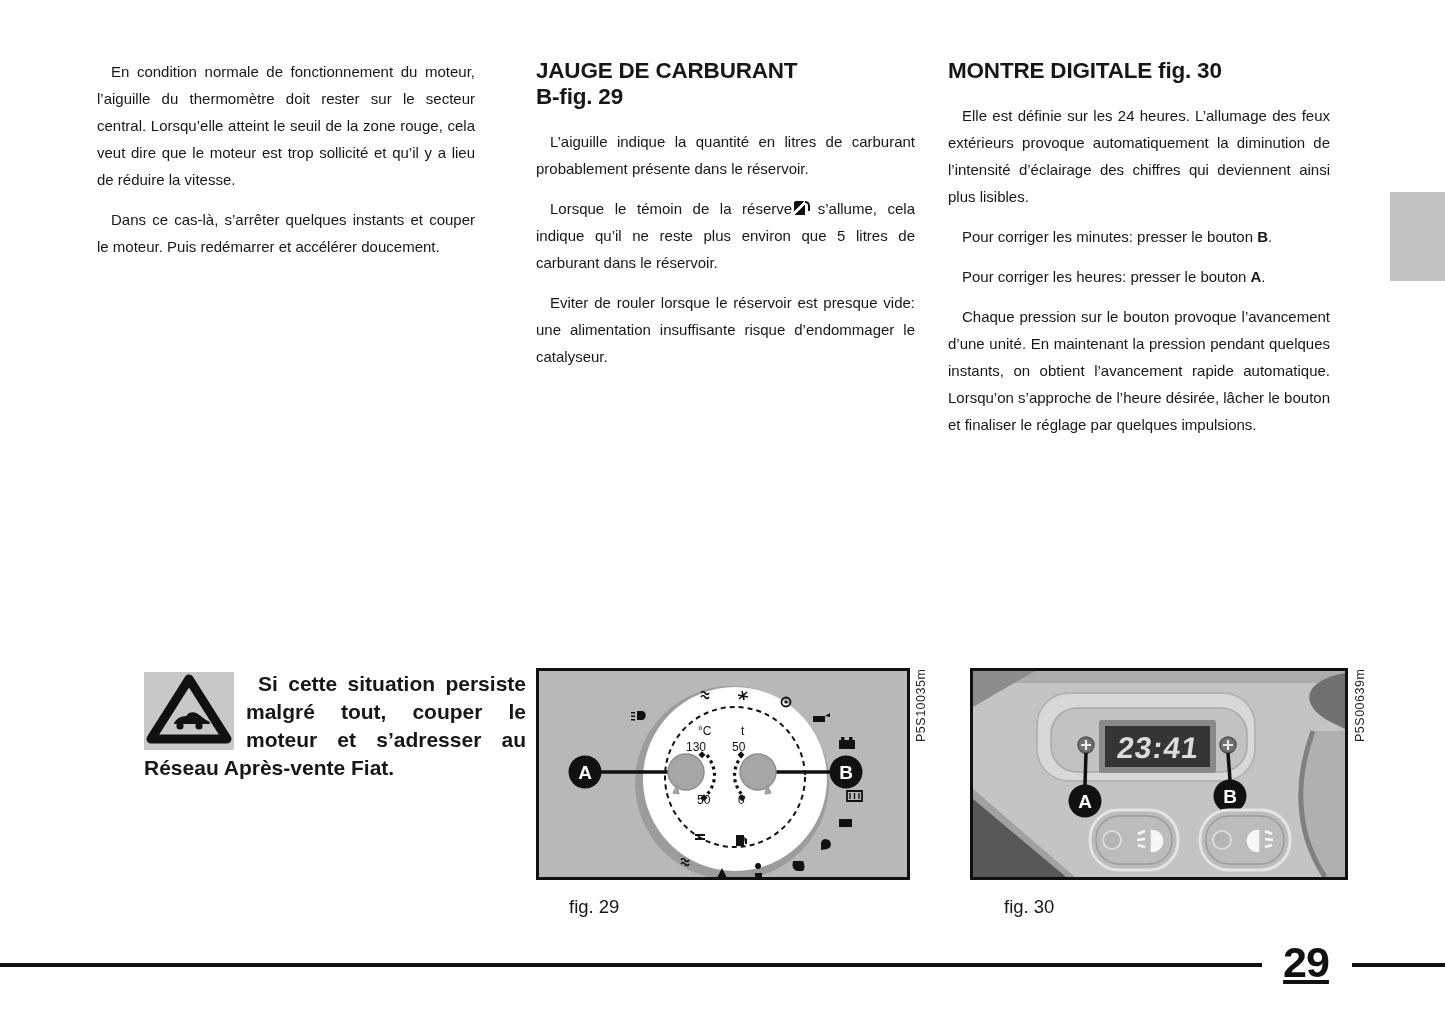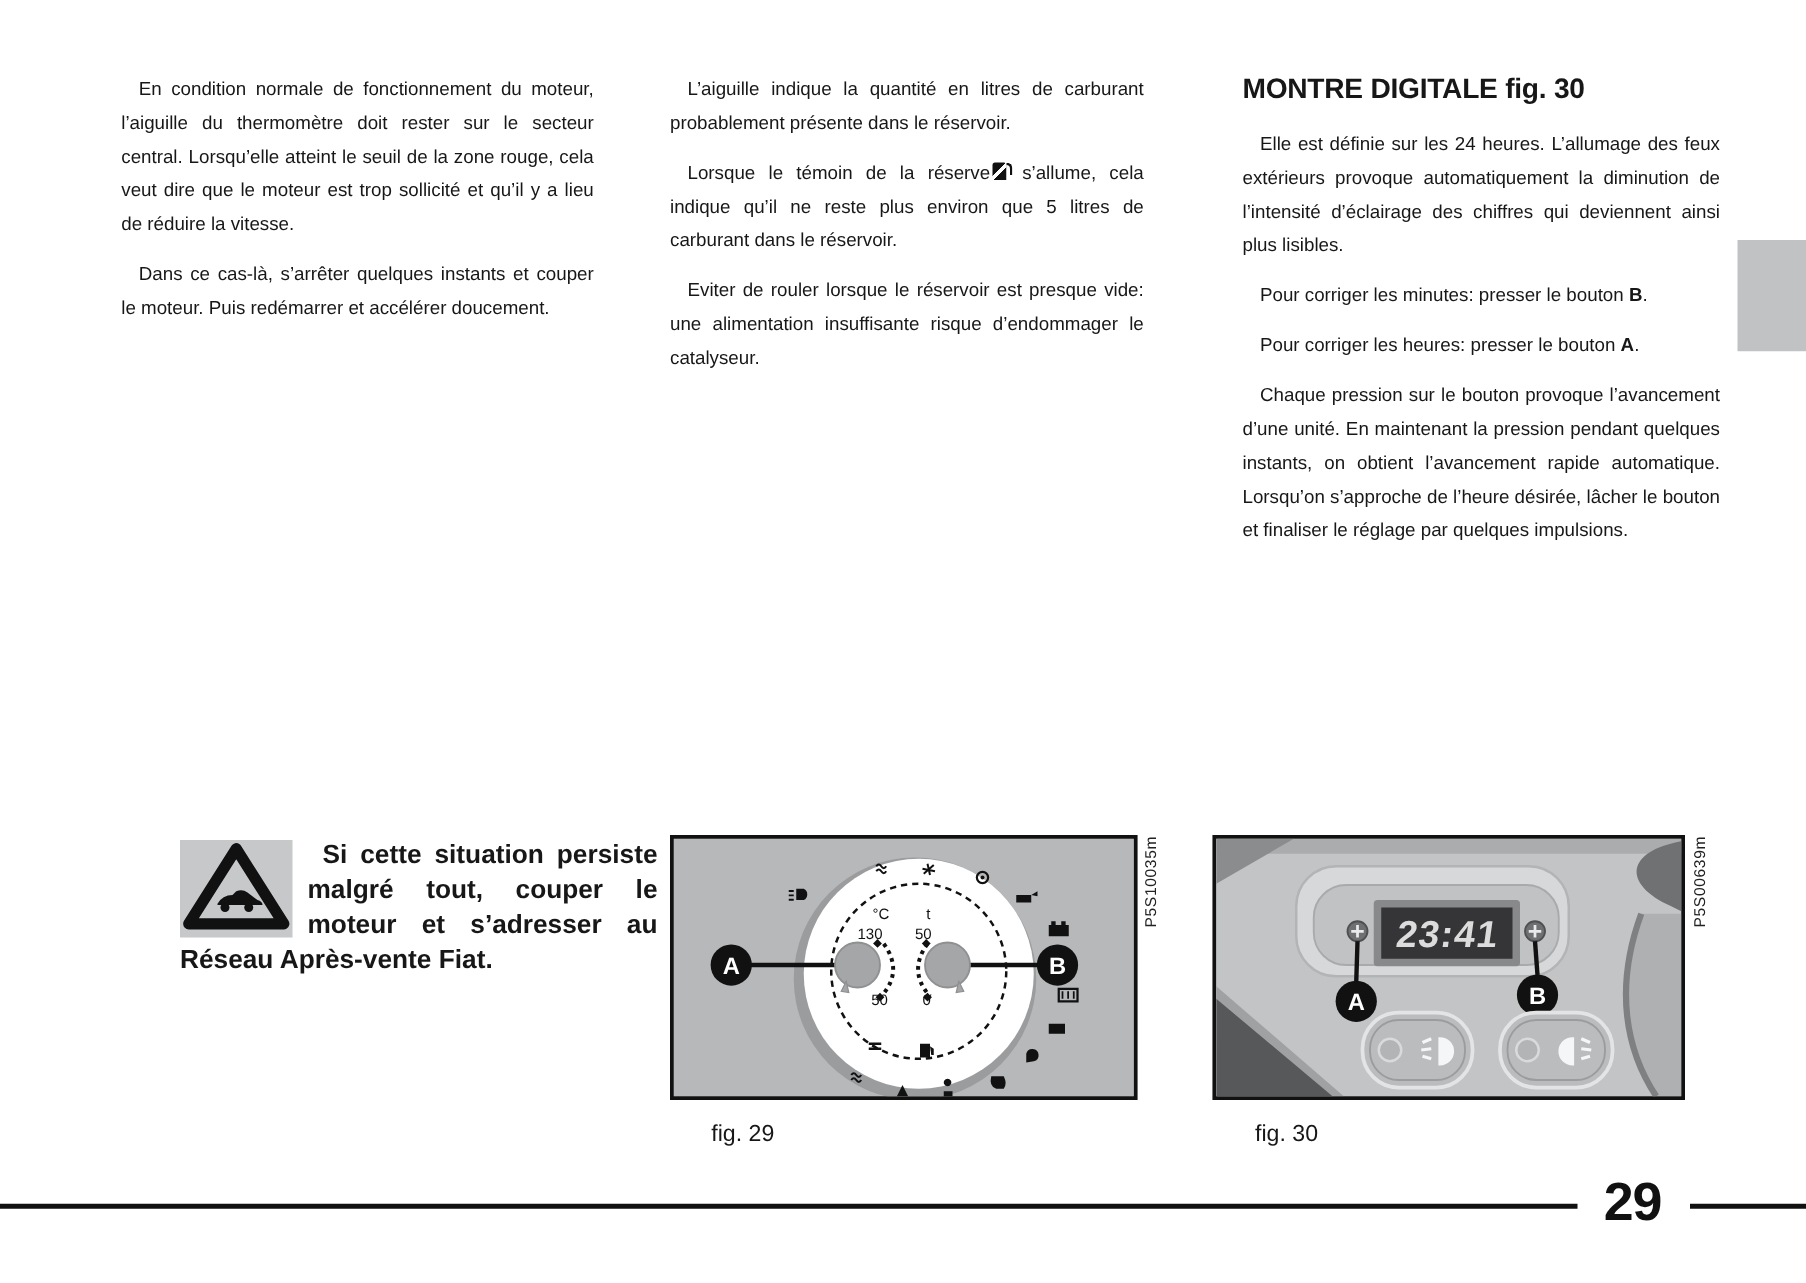--- a/index.html
+++ b/index.html
@@ -1,21 +1,21 @@
 <!DOCTYPE html>
 <html><head>
 <meta charset="utf-8">
 <style>
   html,body{margin:0;padding:0;}
   body{width:1445px;height:1026px;background:#ffffff;position:relative;overflow:hidden;
        font-family:"Liberation Sans","DejaVu Sans",sans-serif;color:#171717;}
   .col{position:absolute;top:58px;}
   #col1{left:97px;width:378px;}
   #col2{left:536px;width:379px;}
-  #col3{left:994px;width:382px;}
+  #col3{left:948px;width:382px;}
   h2{font-size:22.5px;line-height:26px;margin:0 0 18px 0;letter-spacing:-0.2px;font-weight:bold;}
   h2 span{display:block;}
   p{font-size:15px;line-height:27px;text-align:justify;margin:0 0 13px 0;text-indent:14px;}
   .warning{position:absolute;left:97px;top:670px;width:382px;padding-left:47px;}
   .warning .wtext{font-size:21px;line-height:28px;font-weight:bold;text-align:justify;text-indent:12px;margin:0;}
   .wicon{float:left;width:90px;height:78px;background:#c6c8ca;margin:2px 12px 2px 0;}
   .figbox{position:absolute;border:3px solid #111;}
   #fig29{left:536px;top:668px;width:368px;height:206px;background:#b6b8ba;}
   #fig30{left:970px;top:668px;width:372px;height:206px;background:#c6c8ca;}
   .figcode{position:absolute;writing-mode:vertical-rl;transform:rotate(180deg);
@@ -23,21 +23,21 @@
   #code29{left:914px;top:669px;}
   #code30{left:1353px;top:669px;}
   .figcap{position:absolute;font-size:18.5px;color:#171717;margin-left:31px;}
   #cap29{left:538px;top:896px;}
   #cap30{left:973px;top:896px;}
   .side-tab{position:absolute;left:1390px;top:192px;width:55px;height:89px;background:#c0c2c4;}
   .rule{position:absolute;top:963px;height:4px;background:#111;}
   #rule-left{left:0;width:1262px;}
   #rule-right{left:1352px;width:93px;}
   .pagenum{position:absolute;left:1266px;top:938px;width:80px;text-align:center;
-           font-size:43px;font-weight:bold;letter-spacing:-1px;color:#111;}
+           font-size:43px;font-weight:bold;letter-spacing:-1px;color:#111;text-decoration:underline;}
   .inline-fuel{display:inline-block;width:11px;height:14px;vertical-align:-1px;border-radius:2px 2px 0 0;
       background:linear-gradient(135deg,#111 42%,#fff 42%,#fff 58%,#111 58%);position:relative;margin:0 2px;}
   .inline-fuel::after{content:"";position:absolute;right:-5px;top:0;width:3px;height:8px;
       border:2px solid #111;border-left:none;border-bottom:none;border-radius:0 5px 0 0;}
   b{font-weight:bold;}
   svg text{font-family:"Liberation Sans","DejaVu Sans",sans-serif;}
 </style>
 </head>
 <body>
 
@@ -52,20 +52,24 @@
       <path d="M45,7 L83,67 L7,67 Z" fill="none" stroke="#111" stroke-width="9" stroke-linejoin="round"></path>
       <path d="M30,51 q4,-7 12,-7 l3,-3 q5,-2 9,1 l8,6 q4,1 4,4 l-36,0 z" fill="#111"></path>
       <circle cx="36" cy="54" r="3.6" fill="#111"></circle>
       <circle cx="55" cy="54" r="3.6" fill="#111"></circle>
     </svg>
   </div>
   <p class="wtext">Si cette situation persiste malgré tout, couper le moteur et s’adresser au Réseau Après-vente Fiat.</p>
 </div>
 
 <div class="col" id="col2">
+  <h2>
+    <span>JAUGE DE CARBURANT</span>
+    <span>B-fig. 29</span>
+  </h2>
   <p>L’aiguille indique la quantité en litres de carburant probablement présente dans le réservoir.</p>
   <p><span>Lorsque le témoin de la réserve</span><span class="inline-fuel"></span><span> s’allume, cela indique qu’il ne reste plus environ que 5 litres de carburant dans le réservoir.</span></p>
   <p>Eviter de rouler lorsque le réservoir est presque vide: une alimentation insuffisante risque d’endommager le catalyseur.</p>
 </div>
 
 <div class="col" id="col3">
   <h2>
     <span>MONTRE DIGITALE fig. 30</span>
   </h2>
   <p>Elle est définie sur les 24 heures. L’allumage des feux extérieurs provoque automatiquement la diminution de l’intensité d’éclairage des chiffres qui deviennent ainsi plus lisibles.</p>

